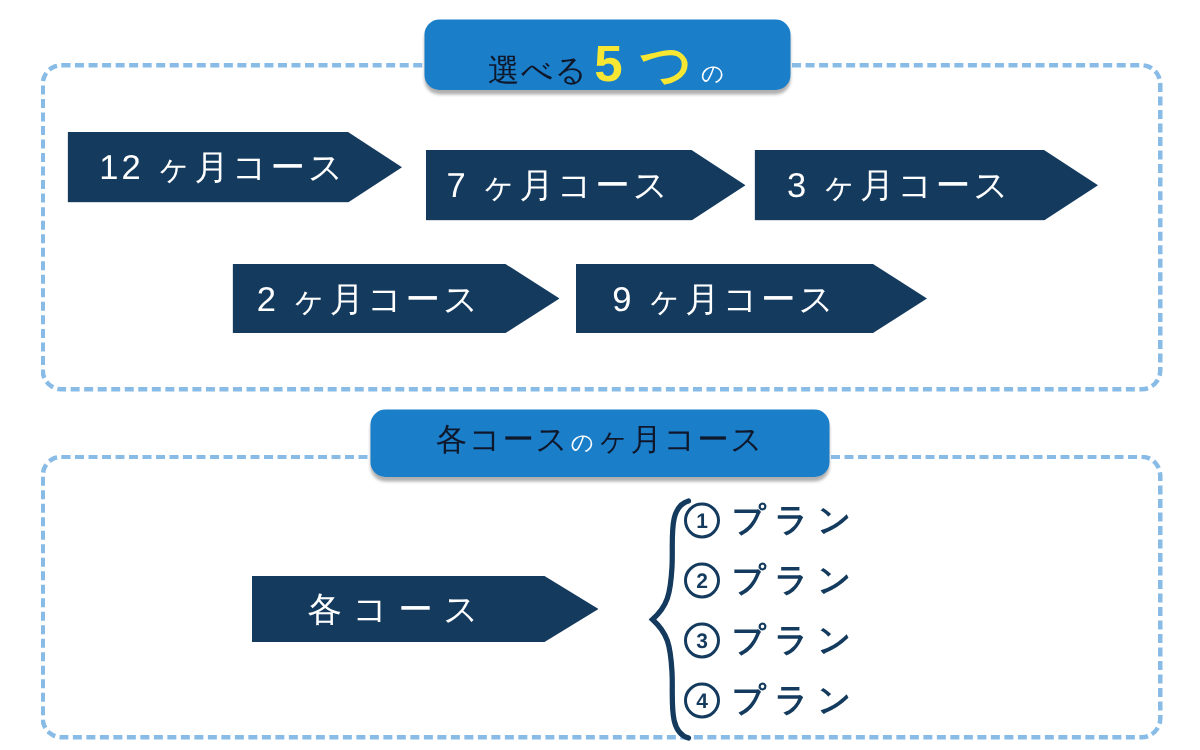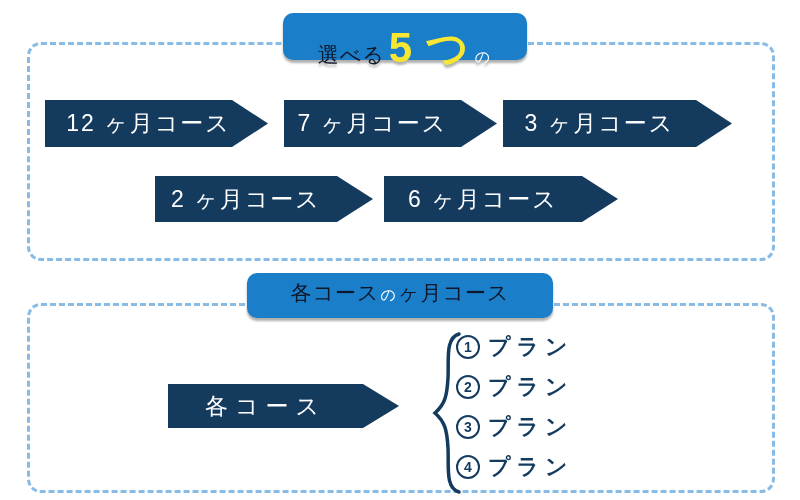--- a/index.html
+++ b/index.html
@@ -31,41 +31,41 @@
     align-items: baseline;
     justify-content: center;
     white-space: nowrap;
     z-index: 3;
     filter: drop-shadow(0 3px 1px rgba(80,80,80,0.45));
     letter-spacing: 1px;
   }
   #courses-badge { left: 283px; top: 13px;  width: 244px; height: 47px; padding-top: 7px; box-sizing: border-box; }
   #plans-badge   { left: 247px; top: 273px; width: 306px; height: 45px; padding-top: 6px; box-sizing: border-box; }
   .badge .b-normal    { color: #0f172a; font-size: 21px; }
-  .badge .b-highlight { color: #f7e733; font-size: 42px; font-weight: bold; padding: 0 4px; }
+  .badge .b-highlight { color: #f7e733; font-size: 34px; font-weight: bold; padding: 0 4px; }
   .badge .b-particle  { color: #ffffff; font-size: 15px; padding: 0 1px; }
 
   
   .arrow {
     position: absolute;
     background: #143a5e;
     color: #ffffff;
     display: flex;
     align-items: center;
     justify-content: center;
     font-size: 23px;
     letter-spacing: 2px;
     white-space: nowrap;
     clip-path: polygon(0 0, calc(100% - 36px) 0, 100% 50%, calc(100% - 36px) 100%, 0 100%);
     padding-right: 36px;
     box-sizing: border-box;
     filter: drop-shadow(0 3px 1px rgba(80,80,80,0.5));
     z-index: 2;
   }
-  #arrow-12m { left: 45px;  top: 100px; width: 223px; height: 47px; padding-left: 20px; }
+  #arrow-12m { left: 45px;  top: 88px; width: 223px; height: 47px; padding-left: 20px; }
   #arrow-6m  { left: 284px; top: 100px; width: 213px; height: 47px; }
   #arrow-3m  { left: 503px; top: 100px; width: 229px; height: 47px; text-align: center; }
   #arrow-2m  { left: 155px; top: 176px; width: 218px; height: 46px; }
   #arrow-1m  { left: 384px; top: 176px; width: 234px; height: 46px; }
   #arrow-each-course { left: 168px; top: 384px; width: 231px; height: 44px; letter-spacing: 7px; }
 
   
   #brace { position: absolute; left: 430px; top: 329px; z-index: 2; }
 
   
@@ -109,21 +109,21 @@
   <div class="badge" id="courses-badge">
     <span class="b-normal">選べる</span>
     <span class="b-highlight">5 つ</span>
     <span class="b-particle">の</span>
   </div>
 
   <div class="arrow" id="arrow-12m">12 ヶ月コース</div>
   <div class="arrow" id="arrow-6m">7 ヶ月コース</div>
   <div class="arrow" id="arrow-3m">3 ヶ月コース</div>
   <div class="arrow" id="arrow-2m">2 ヶ月コース</div>
-  <div class="arrow" id="arrow-1m">6 ヶ月コース</div>
+  <div class="arrow" id="arrow-1m">9 ヶ月コース</div>
 
   <div class="dash-box" id="plans-box"></div>
 
   <div class="badge" id="plans-badge">
     <span class="b-normal">各コース</span>
     <span class="b-particle">の</span>
     <span class="b-normal">ヶ月コース</span>
   </div>
 
   <div class="arrow" id="arrow-each-course">各コース</div>

